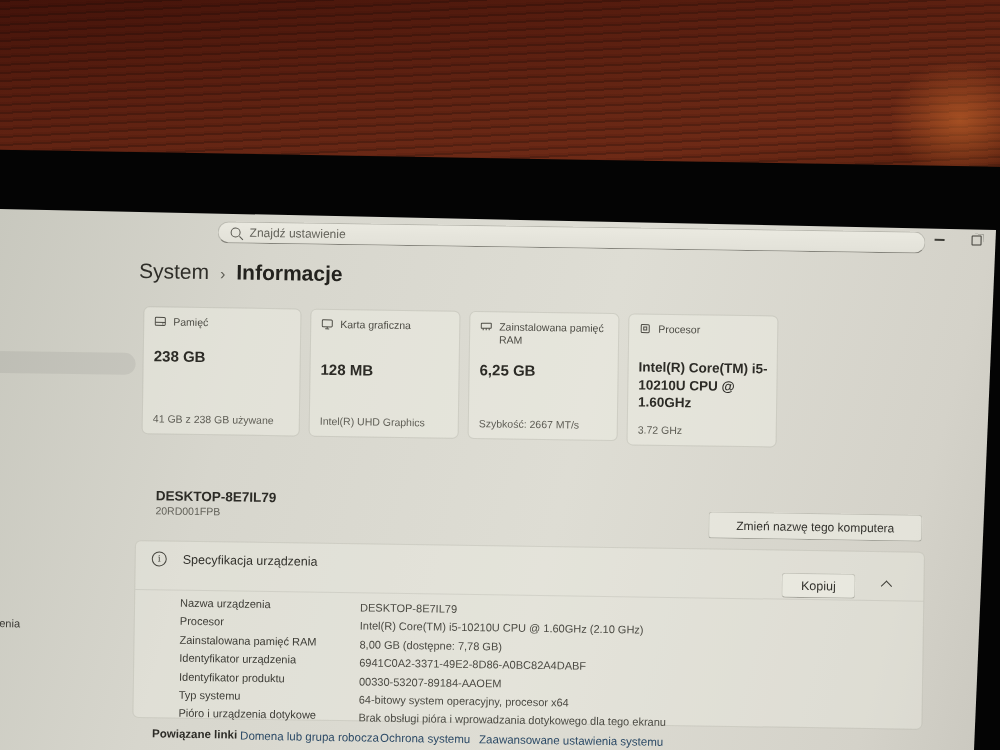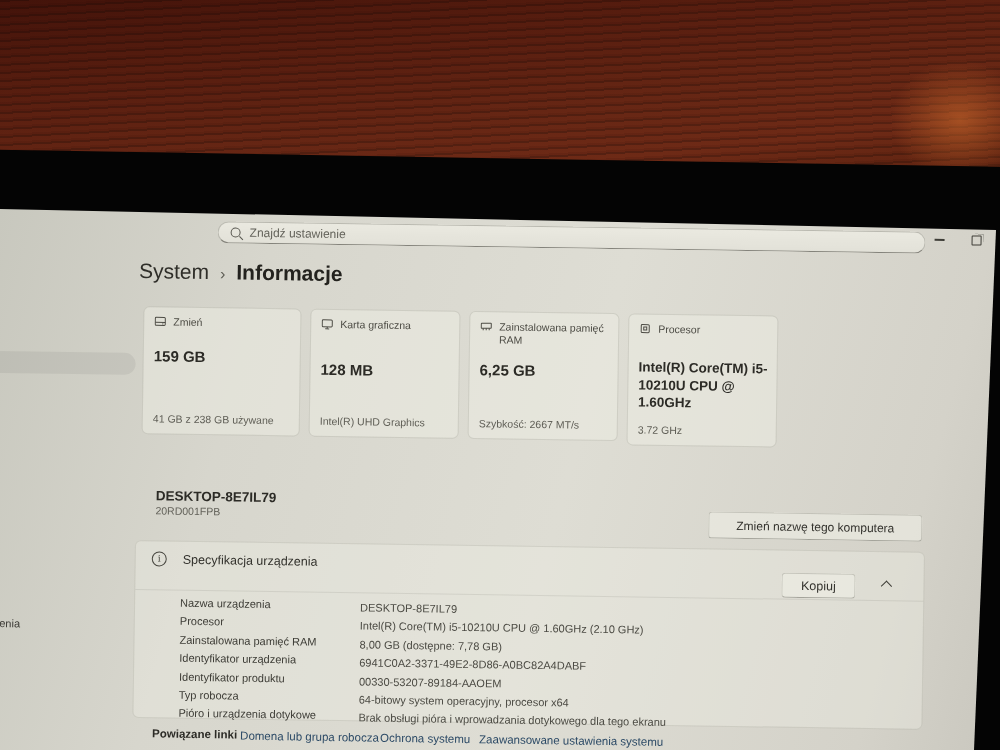--- a/index.html
+++ b/index.html
@@ -117,23 +117,23 @@
       <div class="abs cards">
         <div class="card first">
           <div class="card-head">
             <span class="cicon">
               <svg width="12" height="12" viewBox="0 0 12 12" fill="none" stroke="currentColor" stroke-width="1">
                   <rect x="1" y="2" width="10" height="8" rx="1"></rect>
                   <line x1="1" y1="7" x2="11" y2="7"></line>
                   <circle cx="8.6" cy="8.5" r="0.6" fill="currentColor" stroke="none"></circle>
                 </svg>
             </span>
-            <span>Zmień</span>
-          </div>
-          <div class="card-value">159 GB</div>
+            <span>Pamięć</span>
+          </div>
+          <div class="card-value">238 GB</div>
           <div class="card-detail">41 GB z 238 GB używane</div>
         </div>
 
         <div class="card">
           <div class="card-head">
             <span class="cicon">
               <svg width="12" height="12" viewBox="0 0 12 12" fill="none" stroke="currentColor" stroke-width="1">
                   <rect x="1" y="2" width="10" height="7" rx="1"></rect>
                   <line x1="4" y1="11" x2="8" y2="11"></line>
                   <line x1="6" y1="9" x2="6" y2="11"></line>
@@ -203,21 +203,21 @@
           </div>
           <div class="srow">
             <span class="slabel">Identyfikator urządzenia</span>
             <span class="svalue">6941C0A2-3371-49E2-8D86-A0BC82A4DABF</span>
           </div>
           <div class="srow">
             <span class="slabel">Identyfikator produktu</span>
             <span class="svalue">00330-53207-89184-AAOEM</span>
           </div>
           <div class="srow">
-            <span class="slabel">Typ robocza</span>
+            <span class="slabel">Typ systemu</span>
             <span class="svalue">64-bitowy system operacyjny, procesor x64</span>
           </div>
           <div class="srow">
             <span class="slabel">Pióro i urządzenia dotykowe</span>
             <span class="svalue">Brak obsługi pióra i wprowadzania dotykowego dla tego ekranu</span>
           </div>
         </div>
       </div>
 
       <div class="abs related-label">Powiązane linki</div>

